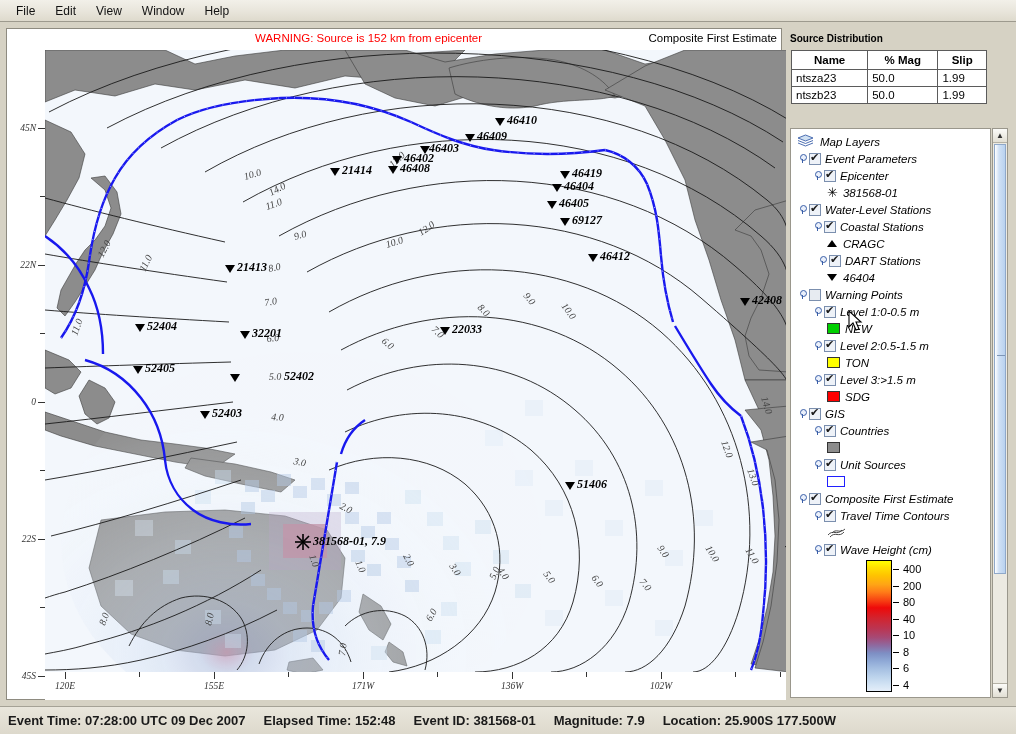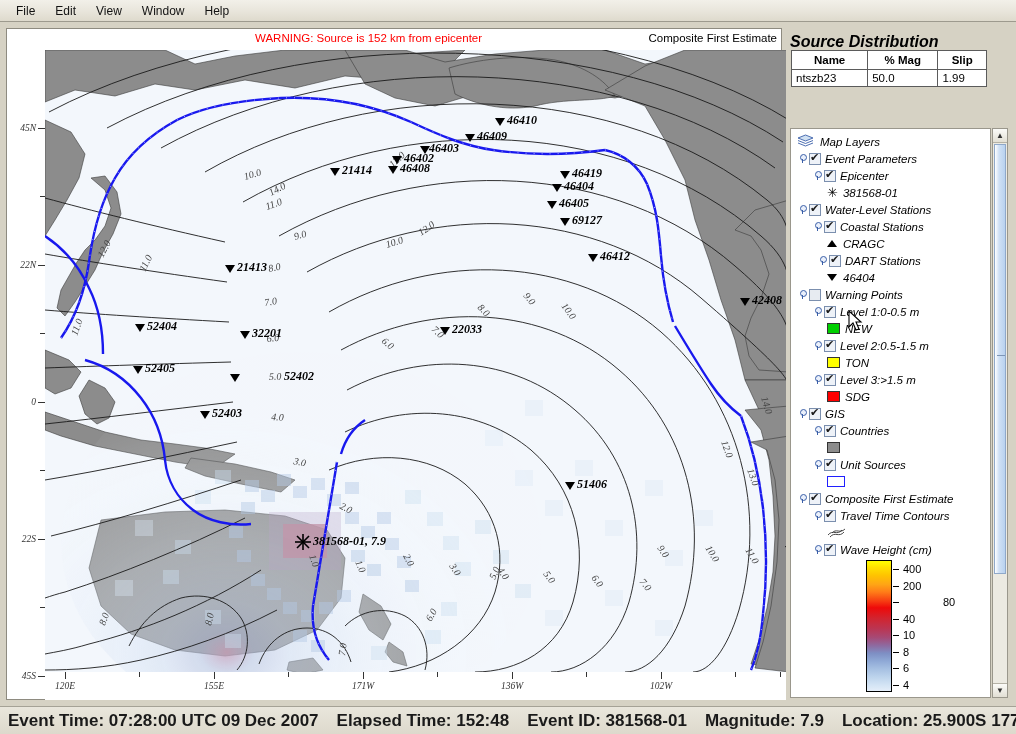--- a/index.html
+++ b/index.html
@@ -90,21 +90,21 @@
     position: absolute; font-size: 12px; font-weight: bold; color: #000;
     font-family: "Liberation Serif", serif; font-style: italic; white-space: nowrap;
   }
 
   
   .rightpanel {
     position: absolute; left: 786px; top: 6px; width: 224px; height: 672px;
     background: #d6d2c4;
   }
   .sd-title {
-    position: absolute; left: 4px; top: 5px; font-size: 16px; font-weight: bold; color: #000; font-style: italic;
+    position: absolute; left: 4px; top: 5px; font-size: 10px; font-weight: bold; color: #000;
   }
   .sd-table {
     position: absolute; left: 5px; top: 22px; width: 196px;
     border-collapse: collapse; background: #fff; font-size: 11px;
   }
   .sd-table th {
     border: 1px solid #5b5b5b; background: #fff; color:#000;
     font-weight: bold; font-size: 11.5px; padding: 3px 4px; text-align: center;
   }
   .sd-table td {
@@ -189,21 +189,21 @@
   .vsb .grip { position:absolute; left:2px; top:210px; width:8px; height:1px; background:#7d95b5; }
 
   
   .statusbar {
     position: absolute; left:0; bottom:0; width:1016px; height:28px;
     background: linear-gradient(to bottom,#e9e6dc,#ddd9cc);
     border-top:1px solid #a5a296;
     display:flex; align-items:center; padding-left:8px;
   }
   .statusbar .sitem {
-    font-size: 17px; font-weight: bold; color:#1a1a1a; margin-right: 18px; white-space: nowrap;
+    font-size: 13px; font-weight: bold; color:#1a1a1a; margin-right: 18px; white-space: nowrap;
   }
 
   
   .cursor {
     position:absolute; width:0;height:0; pointer-events:none; z-index:50;
   }
 </style>
 </head>
 <body>
 
@@ -582,20 +582,25 @@
     <table class="sd-table">
       <thead>
         <tr>
           <th>Name</th>
           <th>% Mag</th>
           <th>Slip</th>
         </tr>
       </thead>
       <tbody>
         <tr>
+          <td>ntsza23</td>
+          <td>50.0</td>
+          <td>1.99</td>
+        </tr>
+        <tr>
           <td>ntszb23</td>
           <td>50.0</td>
           <td>1.99</td>
         </tr>
       </tbody>
     </table>
 
     <div class="treebox">
       <div class="treeinner" id="treeinner">
           <div class="trow" style="top: 4px; left: 6px;">
@@ -716,21 +721,21 @@
             <span class="cbx on"></span>
             <span class="tlabel">Wave Height (cm)</span>
           </div>
           <div class="cbarwrap" style="left: 0px; top: 431px; width: 100%; height: 140px;">
             <div class="cbar" style="left: 75px; top: 0px;"></div>
             <div class="cbtick" style="left: 102px; top: 9px;"></div>
             <div class="cblbl" style="left: 112px; top: 9px;">400</div>
             <div class="cbtick" style="left: 102px; top: 25.5714px;"></div>
             <div class="cblbl" style="left: 112px; top: 25.5714px;">200</div>
             <div class="cbtick" style="left: 102px; top: 42.1429px;"></div>
-            <div class="cblbl" style="left: 112px; top: 42.1429px; margin-left: 40px;">80</div>
+            <div class="cblbl" style="left: 112px; top: 42.1429px;">80</div>
             <div class="cbtick" style="left: 102px; top: 58.7143px;"></div>
             <div class="cblbl" style="left: 112px; top: 58.7143px;">40</div>
             <div class="cbtick" style="left: 102px; top: 75.2857px;"></div>
             <div class="cblbl" style="left: 112px; top: 75.2857px;">10</div>
             <div class="cbtick" style="left: 102px; top: 91.8571px;"></div>
             <div class="cblbl" style="left: 112px; top: 91.8571px;">8</div>
             <div class="cbtick" style="left: 102px; top: 108.429px;"></div>
             <div class="cblbl" style="left: 112px; top: 108.429px;">6</div>
             <div class="cbtick" style="left: 102px; top: 125px;"></div>
             <div class="cblbl" style="left: 112px; top: 125px;">4</div>

